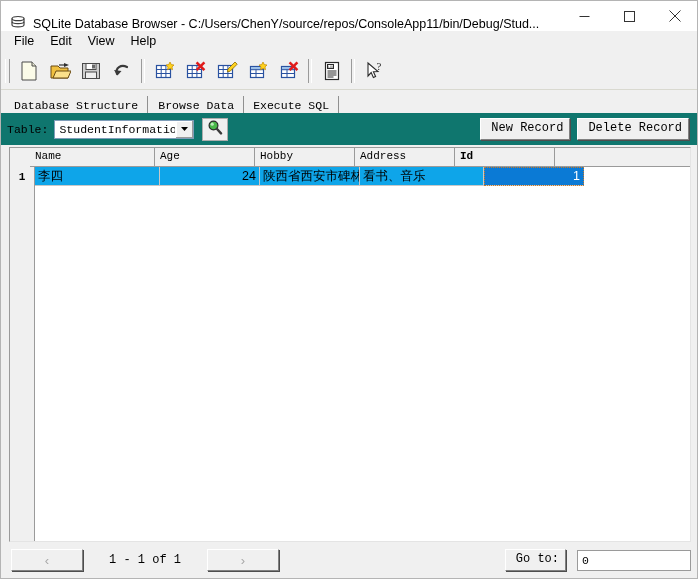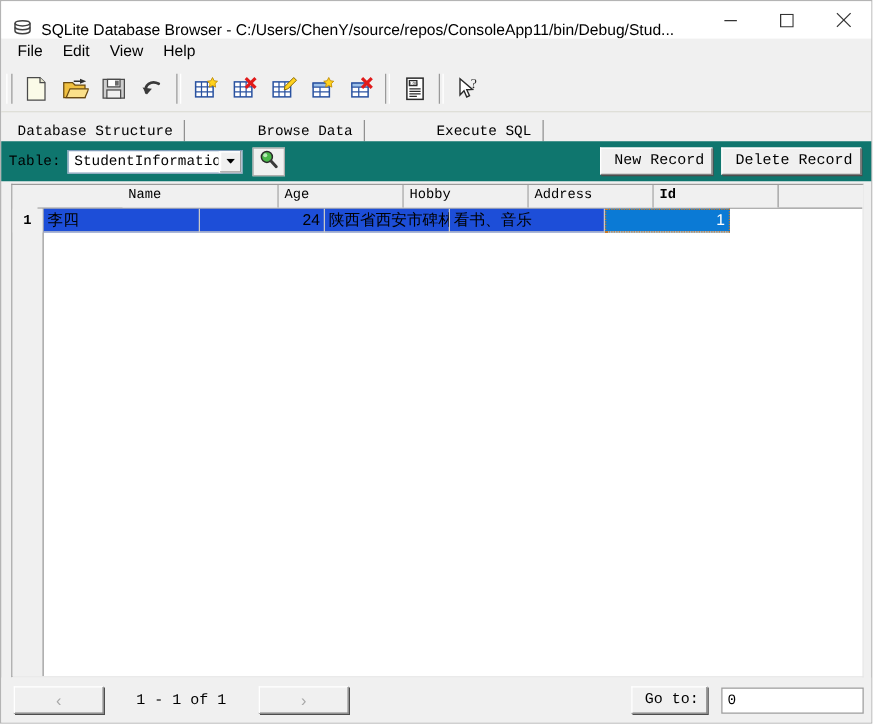--- a/index.html
+++ b/index.html
@@ -111,21 +111,20 @@
   }
 
   
   .tabstrip {
     height: 23px;
     background: #f0f0f0;
     display: flex;
     align-items: flex-end;
     padding-left: 4px;
     flex: 0 0 auto;
-    gap: 48px;
   }
   .tab {
     font-family: "Liberation Mono", monospace;
     font-size: 11.5px;
     color: #000000;
     padding: 2px 9px 3px 9px;
     height: 17px;
     line-height: 16px;
     box-sizing: border-box;
     background: #f0f0f0;
@@ -229,21 +228,20 @@
     background: #f0f0f0;
     border-right: 1px solid #9a9a9a;
   }
   .headrow {
     position: absolute;
     left: 20px; top: 0; right: 0;
     height: 18px;
     background: #f0f0f0;
     border-bottom: 1px solid #9a9a9a;
     display: flex;
-    justify-content: center;
   }
   .hcell {
     font-family: "Liberation Mono", monospace;
     font-size: 11px;
     color: #000000;
     line-height: 17px;
     padding-left: 5px;
     box-sizing: border-box;
     border-right: 1px solid #9a9a9a;
     background: #f0f0f0;
@@ -274,21 +272,21 @@
     height: 19px;
     display: flex;
   }
   .dcell {
     font-size: 12.5px;
     color: #000000;
     line-height: 18px;
     box-sizing: border-box;
     border-right: 1px solid #c8c8c8;
     border-bottom: 1px solid #c8c8c8;
-    background: #1d4ed8;
+    background: #0ea5e9;
     padding: 0 3px;
     white-space: nowrap;
     overflow: hidden;
   }
   .dcell.num { text-align: right; padding-right: 3px; }
   .dcell.selected {
     background: #0b7ad5;
     color: #ffffff;
     outline: 1px dotted #c87a28;
     outline-offset: -1px;

